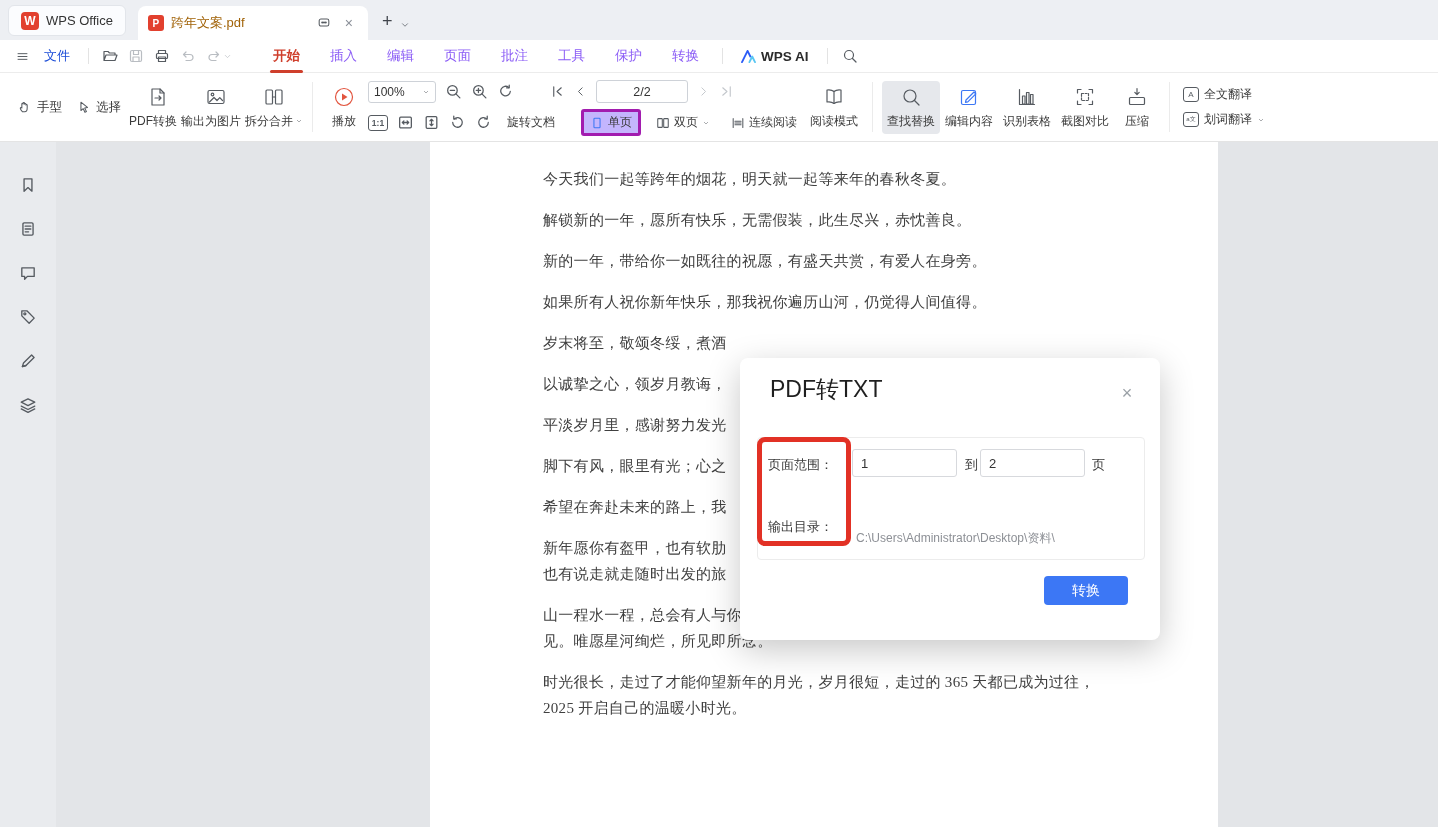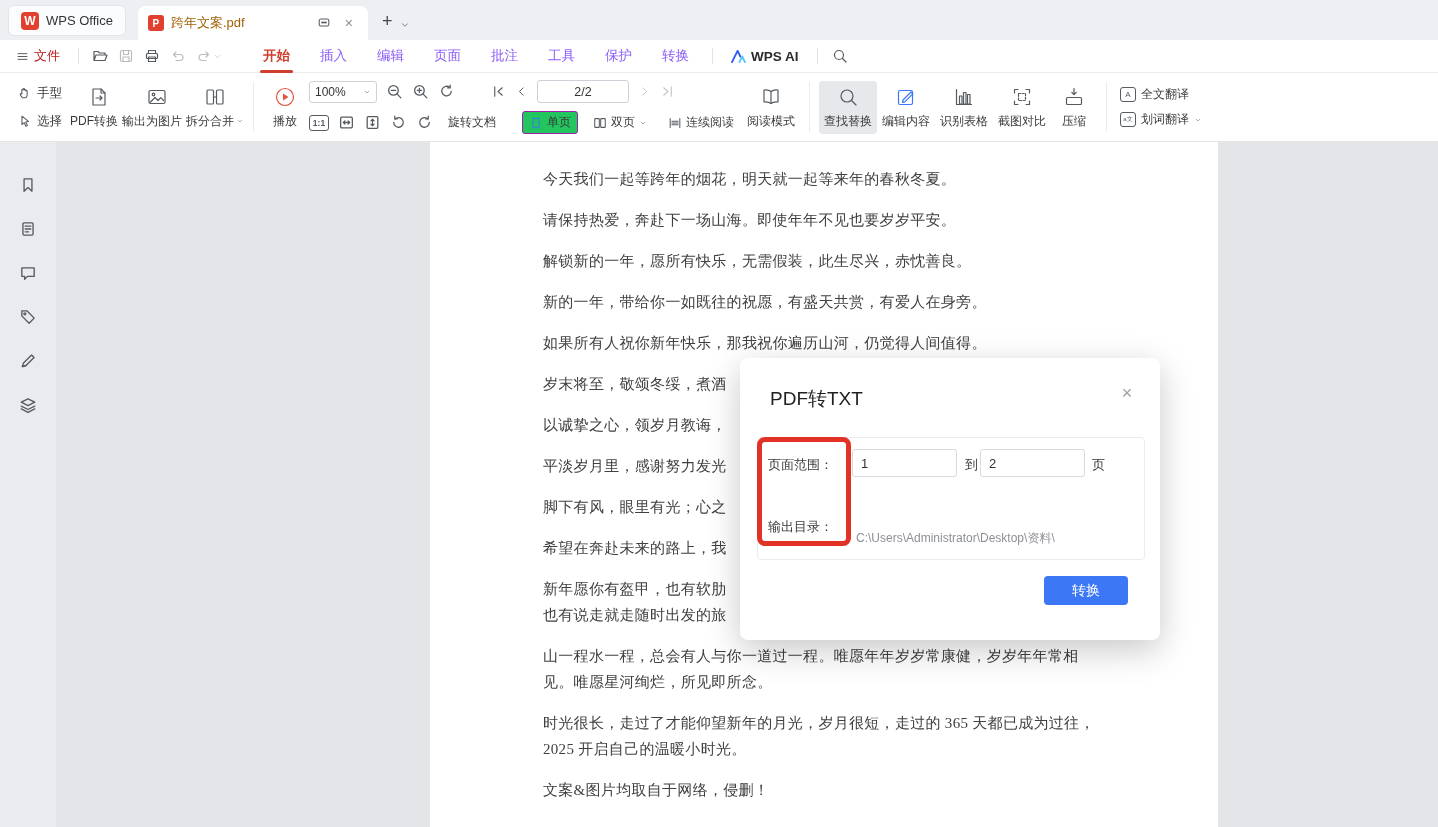--- a/index.html
+++ b/index.html
@@ -20,72 +20,72 @@
   .pdfic { width:16px; height:16px; background:#e2402e; border-radius:3px; color:#fff;
     font-weight:bold; font-size:10px; display:flex; align-items:center; justify-content:center; }
   .doctab .title { flex:1; font-size:13px; color:#a16207; white-space:nowrap; overflow:hidden; }
   .tabglyph { color:#8a8f98; font-size:14px; width:18px; height:18px; display:flex;
     align-items:center; justify-content:center; border-radius:3px; }
   .newtab { margin:0 0 8px 14px; font-size:18px; color:#41454c; }
   .tbcaret { margin:0 0 10px 8px; }
 
   
   .menubar { height:33px; background:#fff; display:flex; align-items:center; border-bottom:1px solid #ececec; }
-  .filebtn { display:flex; align-items:center; gap:5px; padding:0 10px 0 16px; color:#b91c1c; }
+  .filebtn { display:flex; align-items:center; gap:15px; padding:0 10px 0 16px; color:#1d4ed8; }
   .vsep { width:1px; height:16px; background:#e3e3e3; margin:0 8px; }
   .mbico { width:26px; height:24px; display:flex; align-items:center; justify-content:center; border-radius:3px; }
   .mbico.dis svg { stroke:#b9bdc2; }
   .menutabs { display:flex; align-items:center; margin-left:26px; height:33px; }
   .mtab { padding:0 15px; height:33px; display:flex; align-items:center; font-size:13.5px; color:#8b5cf6; position:relative; }
   .mtab.active { color:#cf3f2c; font-weight:bold; }
   .mtab.active::after { content:""; position:absolute; left:12px; right:12px; bottom:0;
     height:3px; background:#cf3f2c; border-radius:2px; }
   .wpsai { display:flex; align-items:center; gap:5px; padding:0 10px; font-size:13.5px; color:#2b2b2b; font-weight:bold; }
   .searchbtn { width:28px; height:26px; display:flex; align-items:center; justify-content:center; }
 
   
   .ribbon { height:69px; background:#fff; border-bottom:1px solid #e4e4e4;
     display:flex; align-items:center; padding:0 10px; }
   .rsep { width:1px; height:50px; background:#ebebeb; margin:0 9px; flex:none; }
-  .stackcol { display:flex; flex-direction:column; gap:7px; margin:0 4px;font-family:Liberation Serif, serif; }
+  .stackcol { display:flex; flex-direction:row; gap:7px; margin:0 4px;font-family:Liberation Serif, serif; }
   .minibtn { display:flex; align-items:center; gap:5px; font-size:12.5px; color:#3a3a3a; padding:2px 4px; border-radius:3px; }
   .bigbtn { width:58px; display:flex; flex-direction:column; align-items:center; gap:5px;
     padding:5px 0 4px; border-radius:4px; flex:none; }
   .bigbtn .lbl { font-size:12px; color:#3a3a3a; white-space:nowrap; display:flex; align-items:center; gap:2px; }
   .bigbtn.hl { background:#e6e8ec; }
   .midcluster { display:flex; flex-direction:column; gap:7px; margin:0 2px; }
   .midrow { display:flex; align-items:center; gap:9px; height:24px; }
   .combo { width:68px; height:22px; border:1px solid #ced2d8; border-radius:3px; display:flex;
     align-items:center; justify-content:space-between; padding:0 5px; font-size:12px; color:#333; }
   .pageind { width:92px; height:23px; border:1px solid #ced2d8; border-radius:3px; text-align:center;
     font-size:12.5px; color:#333; font-family:"Liberation Sans","DejaVu Sans",sans-serif; }
   .oneone { width:20px; height:16px; border:1.3px solid #565b61; border-radius:3px; font-size:8.5px;
     color:#565b61; display:flex; align-items:center; justify-content:center; font-weight:bold; }
   .chip { display:flex; align-items:center; gap:4px; font-size:12px; color:#3a3a3a; padding:2px 6px; border-radius:3px; }
-  .chip.sel { border:1px solid #a21caf; background:#22c55e; }
+  .chip.sel { border:3px solid #a21caf; background:#c4b5fd; }
   .transcol { display:flex; flex-direction:column; gap:8px; margin-left:4px; }
   .transrow { display:flex; align-items:center; gap:5px; font-size:12px; color:#3a3a3a; }
   .abadge { width:16px; height:15px; border:1.2px solid #565b61; border-radius:3px; font-size:8px;
     color:#565b61; display:flex; align-items:center; justify-content:center; }
 
   
   .workspace { position:absolute; top:142px; left:0; right:0; bottom:0; background:#e3e5e8; }
   .sidebar { position:absolute; left:0; top:0; bottom:0; width:56px; background:#e9ebee;
     display:flex; flex-direction:column; align-items:center; padding-top:32px; gap:22px; }
   .sbico { width:22px; height:22px; display:flex; align-items:center; justify-content:center; border-radius:4px; }
   .page { position:absolute; left:430px; top:0; width:788px; height:830px; background:#fff; }
   .doc-text { position:absolute; left:113px; top:24px; width:552px;
     font-family:"Liberation Serif","DejaVu Serif",serif; font-size:15px; color:#404040;
     letter-spacing:.3px; }
   .doc-text p { line-height:26px; margin:0 0 15px; white-space:pre-line; }
 
   
   .dialog { position:absolute; left:740px; top:358px; width:420px; height:282px; background:#fff;
     border-radius:8px; box-shadow:0 10px 34px rgba(0,0,0,.22); z-index:5; }
-  .dlg-title { position:absolute; left:30px; top:28px; font-size:19px; color:#1f1f1f; }
+  .dlg-title { position:absolute; left:30px; top:16px; font-size:23px; color:#1f1f1f; }
   .dlg-close { position:absolute; right:20px; top:22px; width:26px; height:26px; font-size:18px;
     color:#9aa0a6; display:flex; align-items:center; justify-content:center; }
   .dlg-panel { position:absolute; left:17px; top:79px; width:388px; height:123px;
     border:1px solid #ececec; border-radius:4px; }
   .fld-label { position:absolute; font-size:13px; color:#3a3a3a; }
   .dlg-input { position:absolute; width:105px; height:28px; border:1px solid #d7d9dd; border-radius:3px;
     padding:0 8px; font-size:13px; color:#333; }
   .dlg-select { position:absolute; left:112px; top:137px; width:260px; height:28px;
     border:1px solid #d7d9dd; border-radius:3px; display:flex; align-items:center;
     justify-content:space-between; padding:0 8px; font-size:13px; color:#333; background:#fff; }
@@ -500,34 +500,32 @@
           <path d="M8 2.5l6 3-6 3-6-3z"></path>
           <path d="M2 9l6 3 6-3"></path>
           <path d="M2 11.5l6 3 6-3"></path>
         </svg>
     </span>
   </div>
 
   <div class="page">
     <div class="doc-text">
       <p>今天我们一起等跨年的烟花，明天就一起等来年的春秋冬夏。</p>
-      <p>请保持热爱，奔赴下一场山海。即使年年不见也要岁岁平安。</p>
       <p>解锁新的一年，愿所有快乐，无需假装，此生尽兴，赤忱善良。</p>
       <p>新的一年，带给你一如既往的祝愿，有盛天共赏，有爱人在身旁。</p>
       <p>如果所有人祝你新年快乐，那我祝你遍历山河，仍觉得人间值得。</p>
       <p>岁末将至，敬颂冬绥，煮酒</p>
       <p>以诚挚之心，领岁月教诲，</p>
       <p>平淡岁月里，感谢努力发光</p>
       <p>脚下有风，眼里有光；心之</p>
       <p>希望在奔赴未来的路上，我</p>
       <p>新年愿你有盔甲，也有软肋
 也有说走就走随时出发的旅</p>
       <p>山一程水一程，总会有人与你一道过一程。唯愿年年岁岁常康健，岁岁年年常相见。唯愿星河绚烂，所见即所念。</p>
       <p>时光很长，走过了才能仰望新年的月光，岁月很短，走过的 365 天都已成为过往，2025 开启自己的温暖小时光。</p>
-      <p>文案&amp;图片均取自于网络，侵删！</p>
     </div>
   </div>
 </div>
 
 <div class="dialog">
   <div class="dlg-title">PDF转TXT</div>
   <div class="dlg-close">×</div>
 
   <div class="dlg-panel"></div>
 

